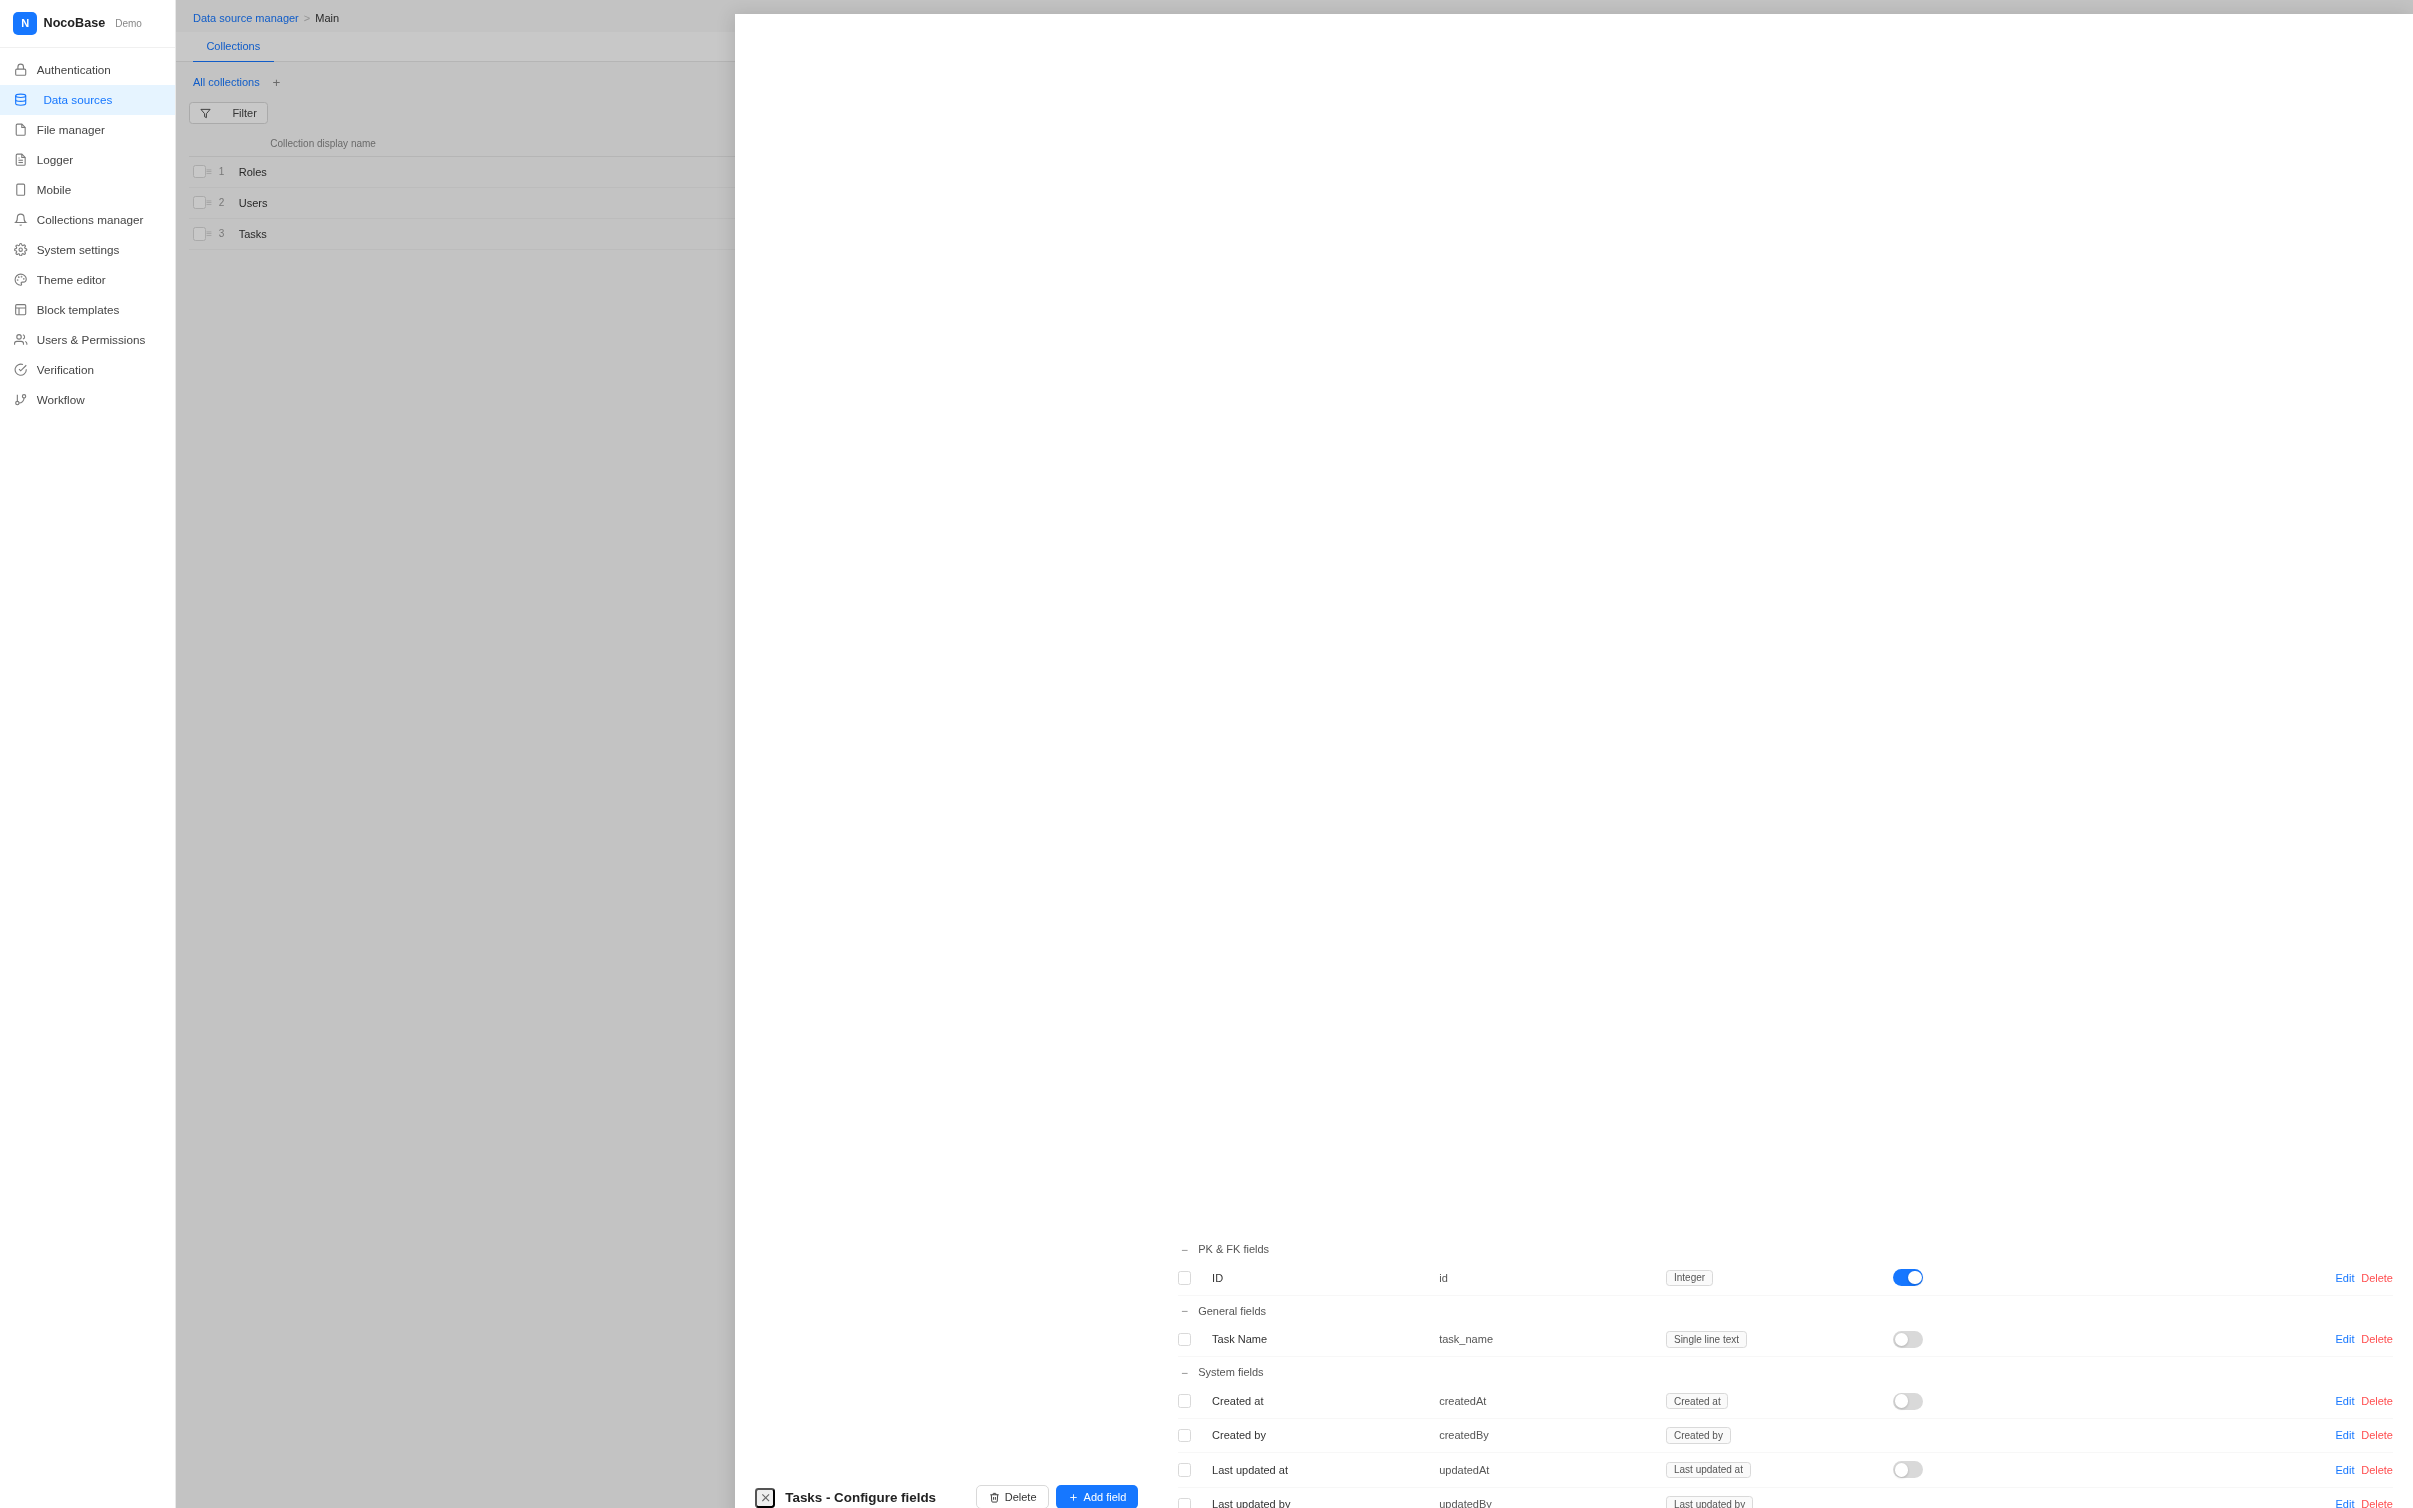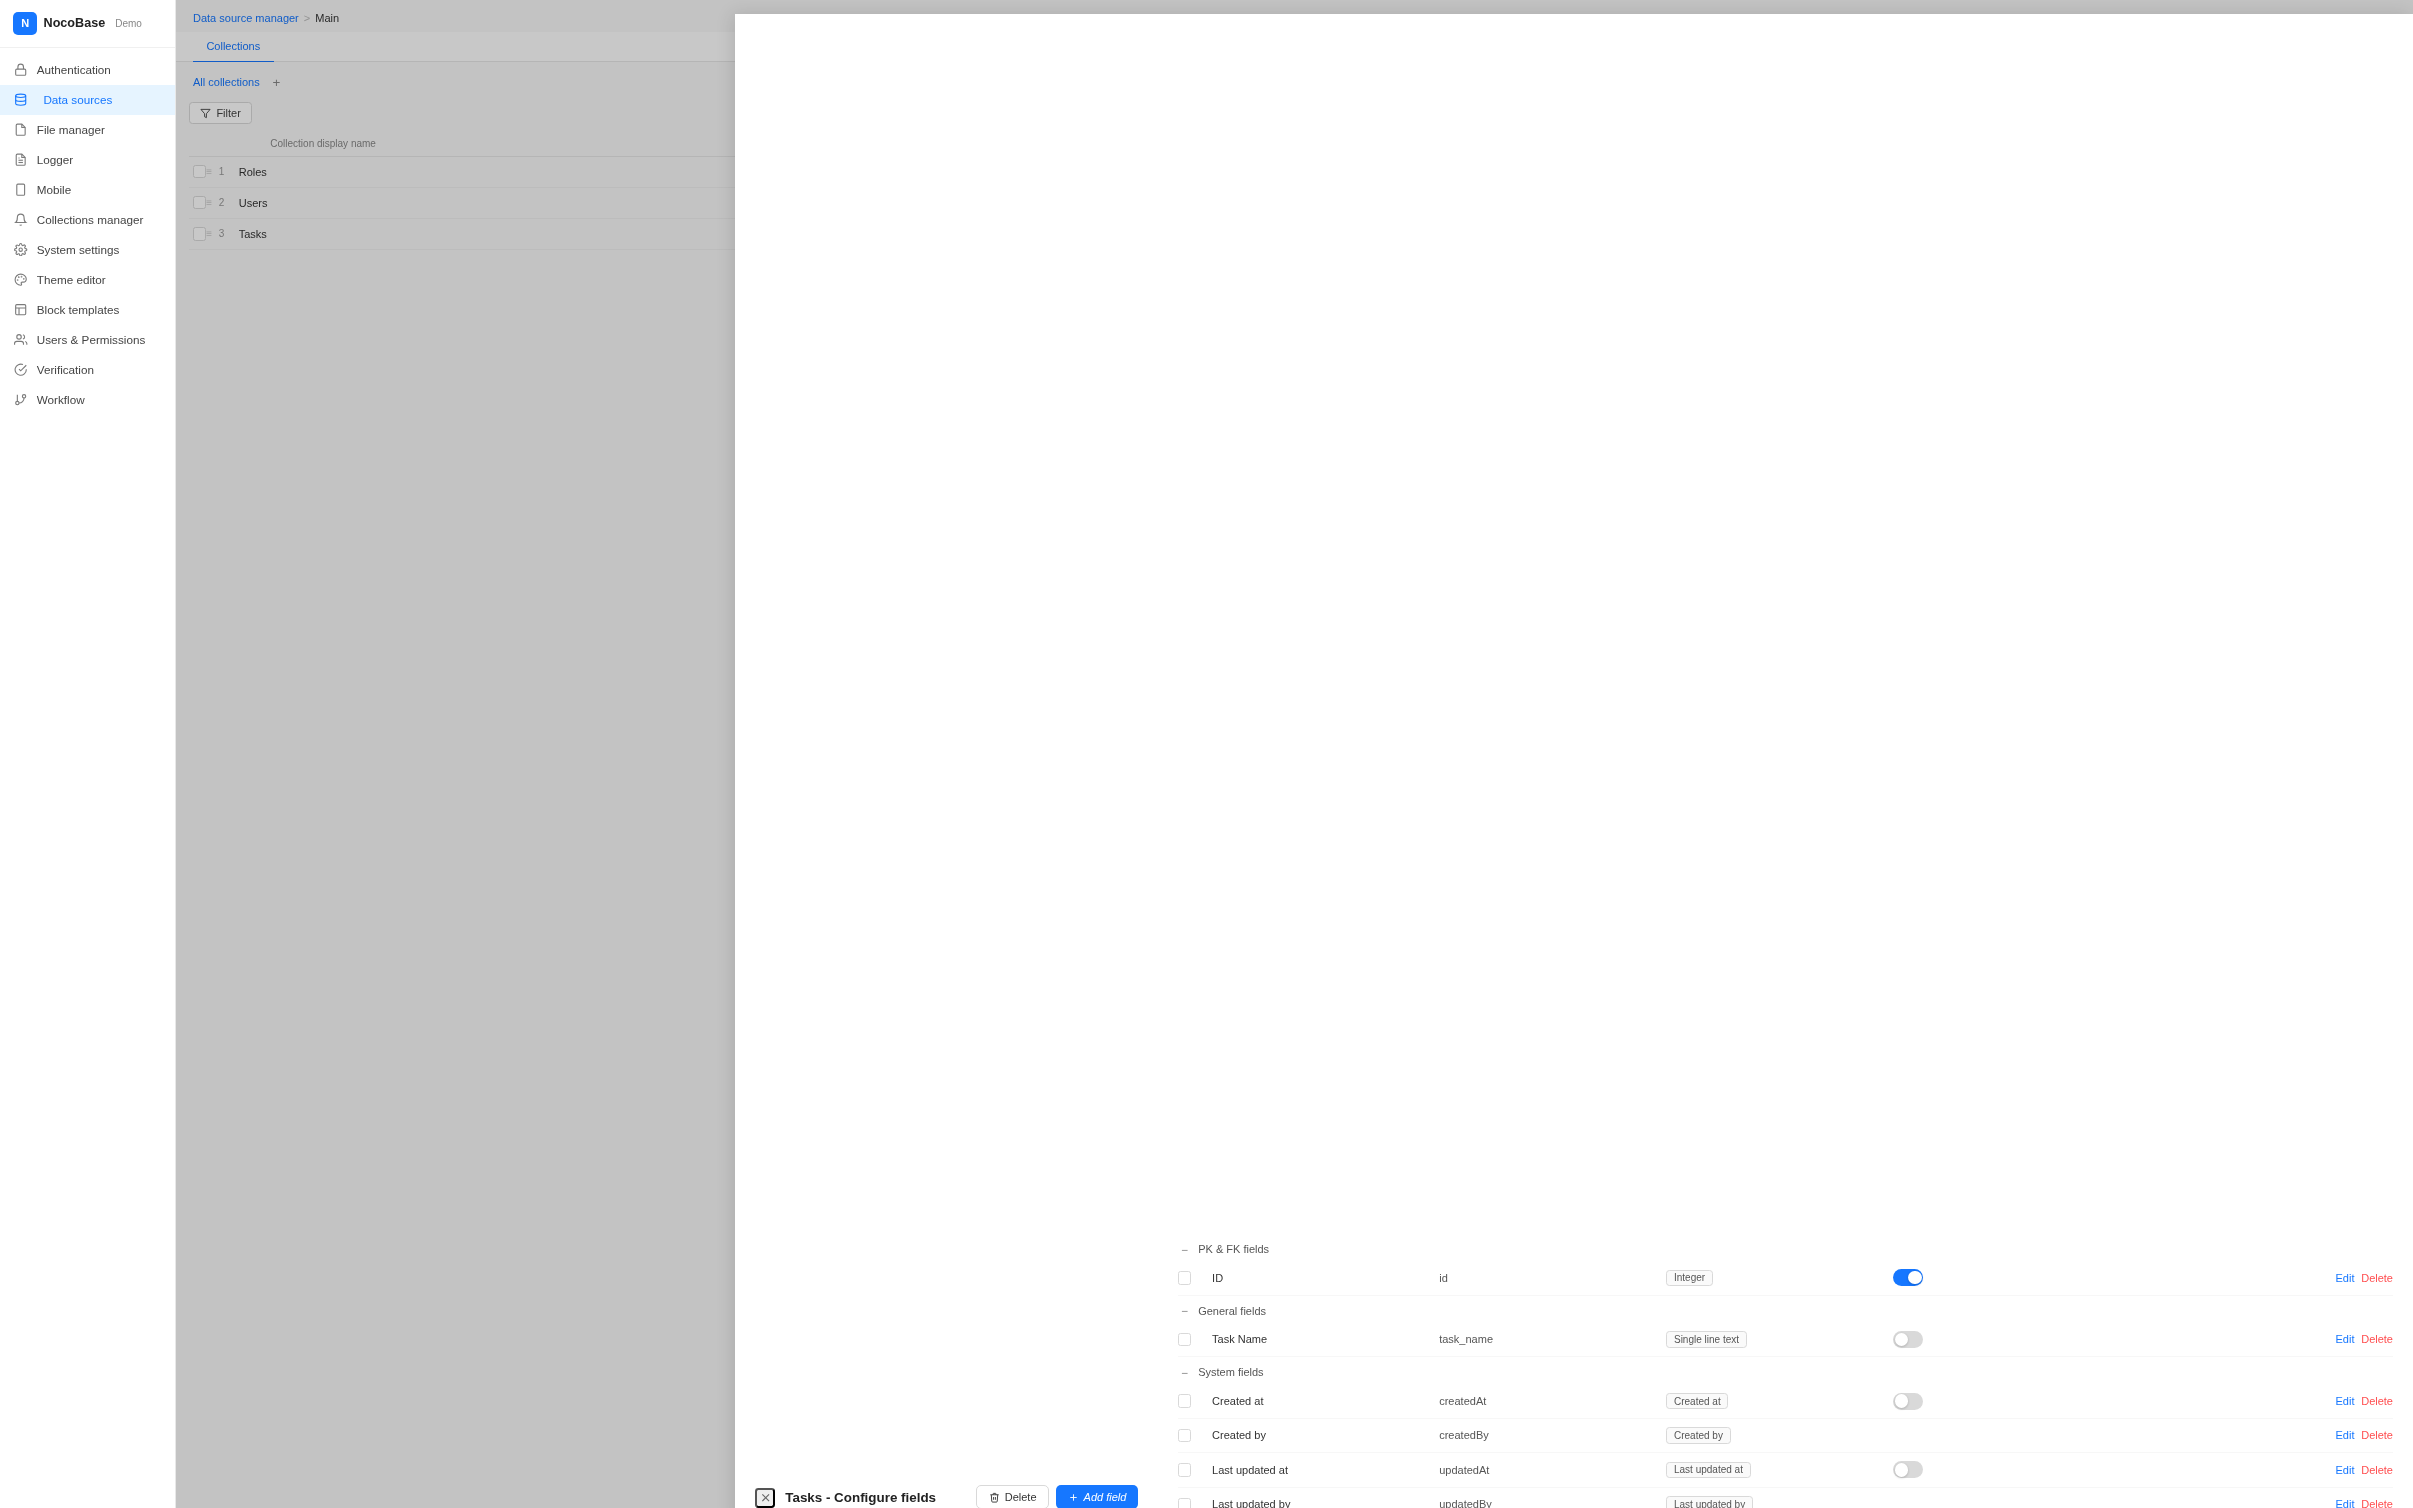--- a/index.html
+++ b/index.html
@@ -106,21 +106,21 @@
       font-size: 11px;
       font-weight: 500;
       cursor: pointer;
     }
     .add-collection-btn {
       width: 20px; height: 20px;
       display: flex; align-items: center; justify-content: center;
       color: #888; cursor: pointer; font-size: 13.4px;
     }
     .filter-btn {
-      display: flex; align-items: center; gap: 5px;
+      display: flex; align-items: center; gap: 21px;
       padding: 4.2px 10px;
       border: 0.8px solid #d9d9d9;
       border-radius: 3.4px;
       background: #fff;
       cursor: pointer;
       font-size: 11px;
       color: #444;
     }
 
     
@@ -207,21 +207,20 @@
     .btn-add-field {
       display: flex; align-items: center; gap: 5px;
       padding: 5px 11.7px;
       border: none;
       border-radius: 5px;
       background: #1677ff;
       cursor: pointer;
       font-size: 11px;
       color: #fff;
       font-weight: 500;
-      font-style: italic;
     }
 
     
     .fields-table {
       flex: 1;
       overflow-y: auto;
       padding: 0 20px;
     }
     .table-header {
       display: flex;

